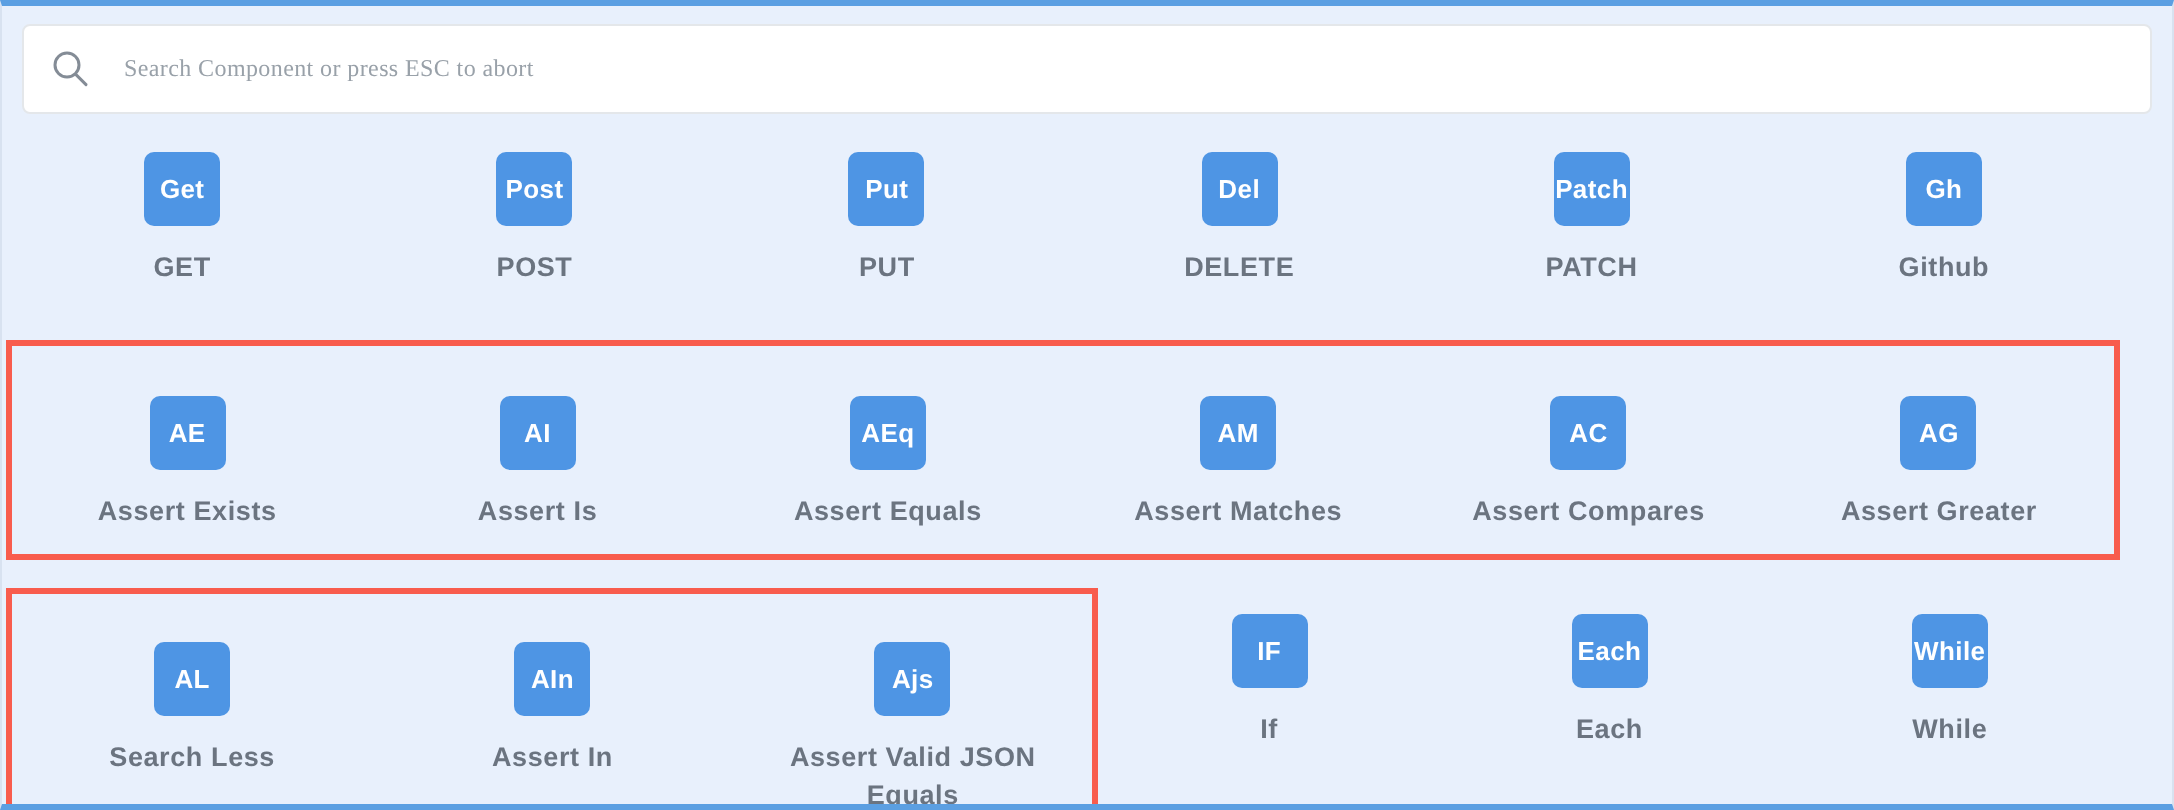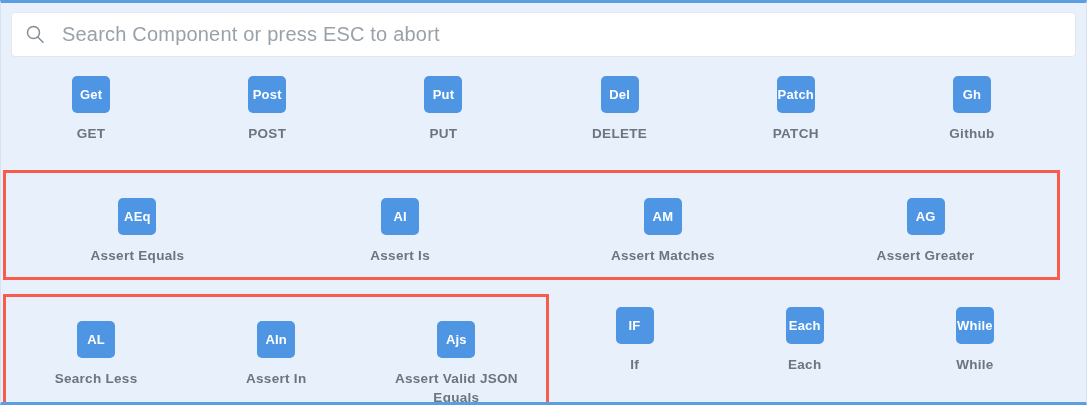--- a/index.html
+++ b/index.html
@@ -27,22 +27,22 @@
     align-items: center;
     padding: 0 14px;
     gap: 15px;
   }
   .searchbar svg { flex: 0 0 auto; display: block; }
   .searchbar input {
     flex: 1;
     border: none;
     outline: none;
     background: transparent;
-    font-family: Liberation Sans, sans-serif;
-    font-size: 20px;
+    font-family: Liberation Serif, serif;
+    font-size: 12px;
     color: #b91c1c;
     letter-spacing: 0.2px;
   }
   .searchbar input::placeholder { color: var(--placeholder, #99a1a9); opacity: 1; }
 
   .grid { position: relative; }
 
   .row {
     display: flex;
     margin: 0 26px 12px 2px;
@@ -126,30 +126,38 @@
           <div class="badge">Patch</div>
           <div class="label">PATCH</div>
         </div>
         <div class="col">
           <div class="badge">Gh</div>
           <div class="label">Github</div>
         </div>
       </div>
       <div class="row row2 hl-full">
         <div class="col">
-          <div class="badge">AEq</div>
-          <div class="label">Assert Equals</div>
+          <div class="badge">AE</div>
+          <div class="label">Assert Exists</div>
         </div>
         <div class="col">
           <div class="badge">AI</div>
           <div class="label">Assert Is</div>
         </div>
         <div class="col">
+          <div class="badge">AEq</div>
+          <div class="label">Assert Equals</div>
+        </div>
+        <div class="col">
           <div class="badge">AM</div>
           <div class="label">Assert Matches</div>
+        </div>
+        <div class="col">
+          <div class="badge">AC</div>
+          <div class="label">Assert Compares</div>
         </div>
         <div class="col">
           <div class="badge">AG</div>
           <div class="label">Assert Greater</div>
         </div>
       </div>
       <div class="row row3">
         <div class="group boxed">
           <div class="col">
             <div class="badge">AL</div>

